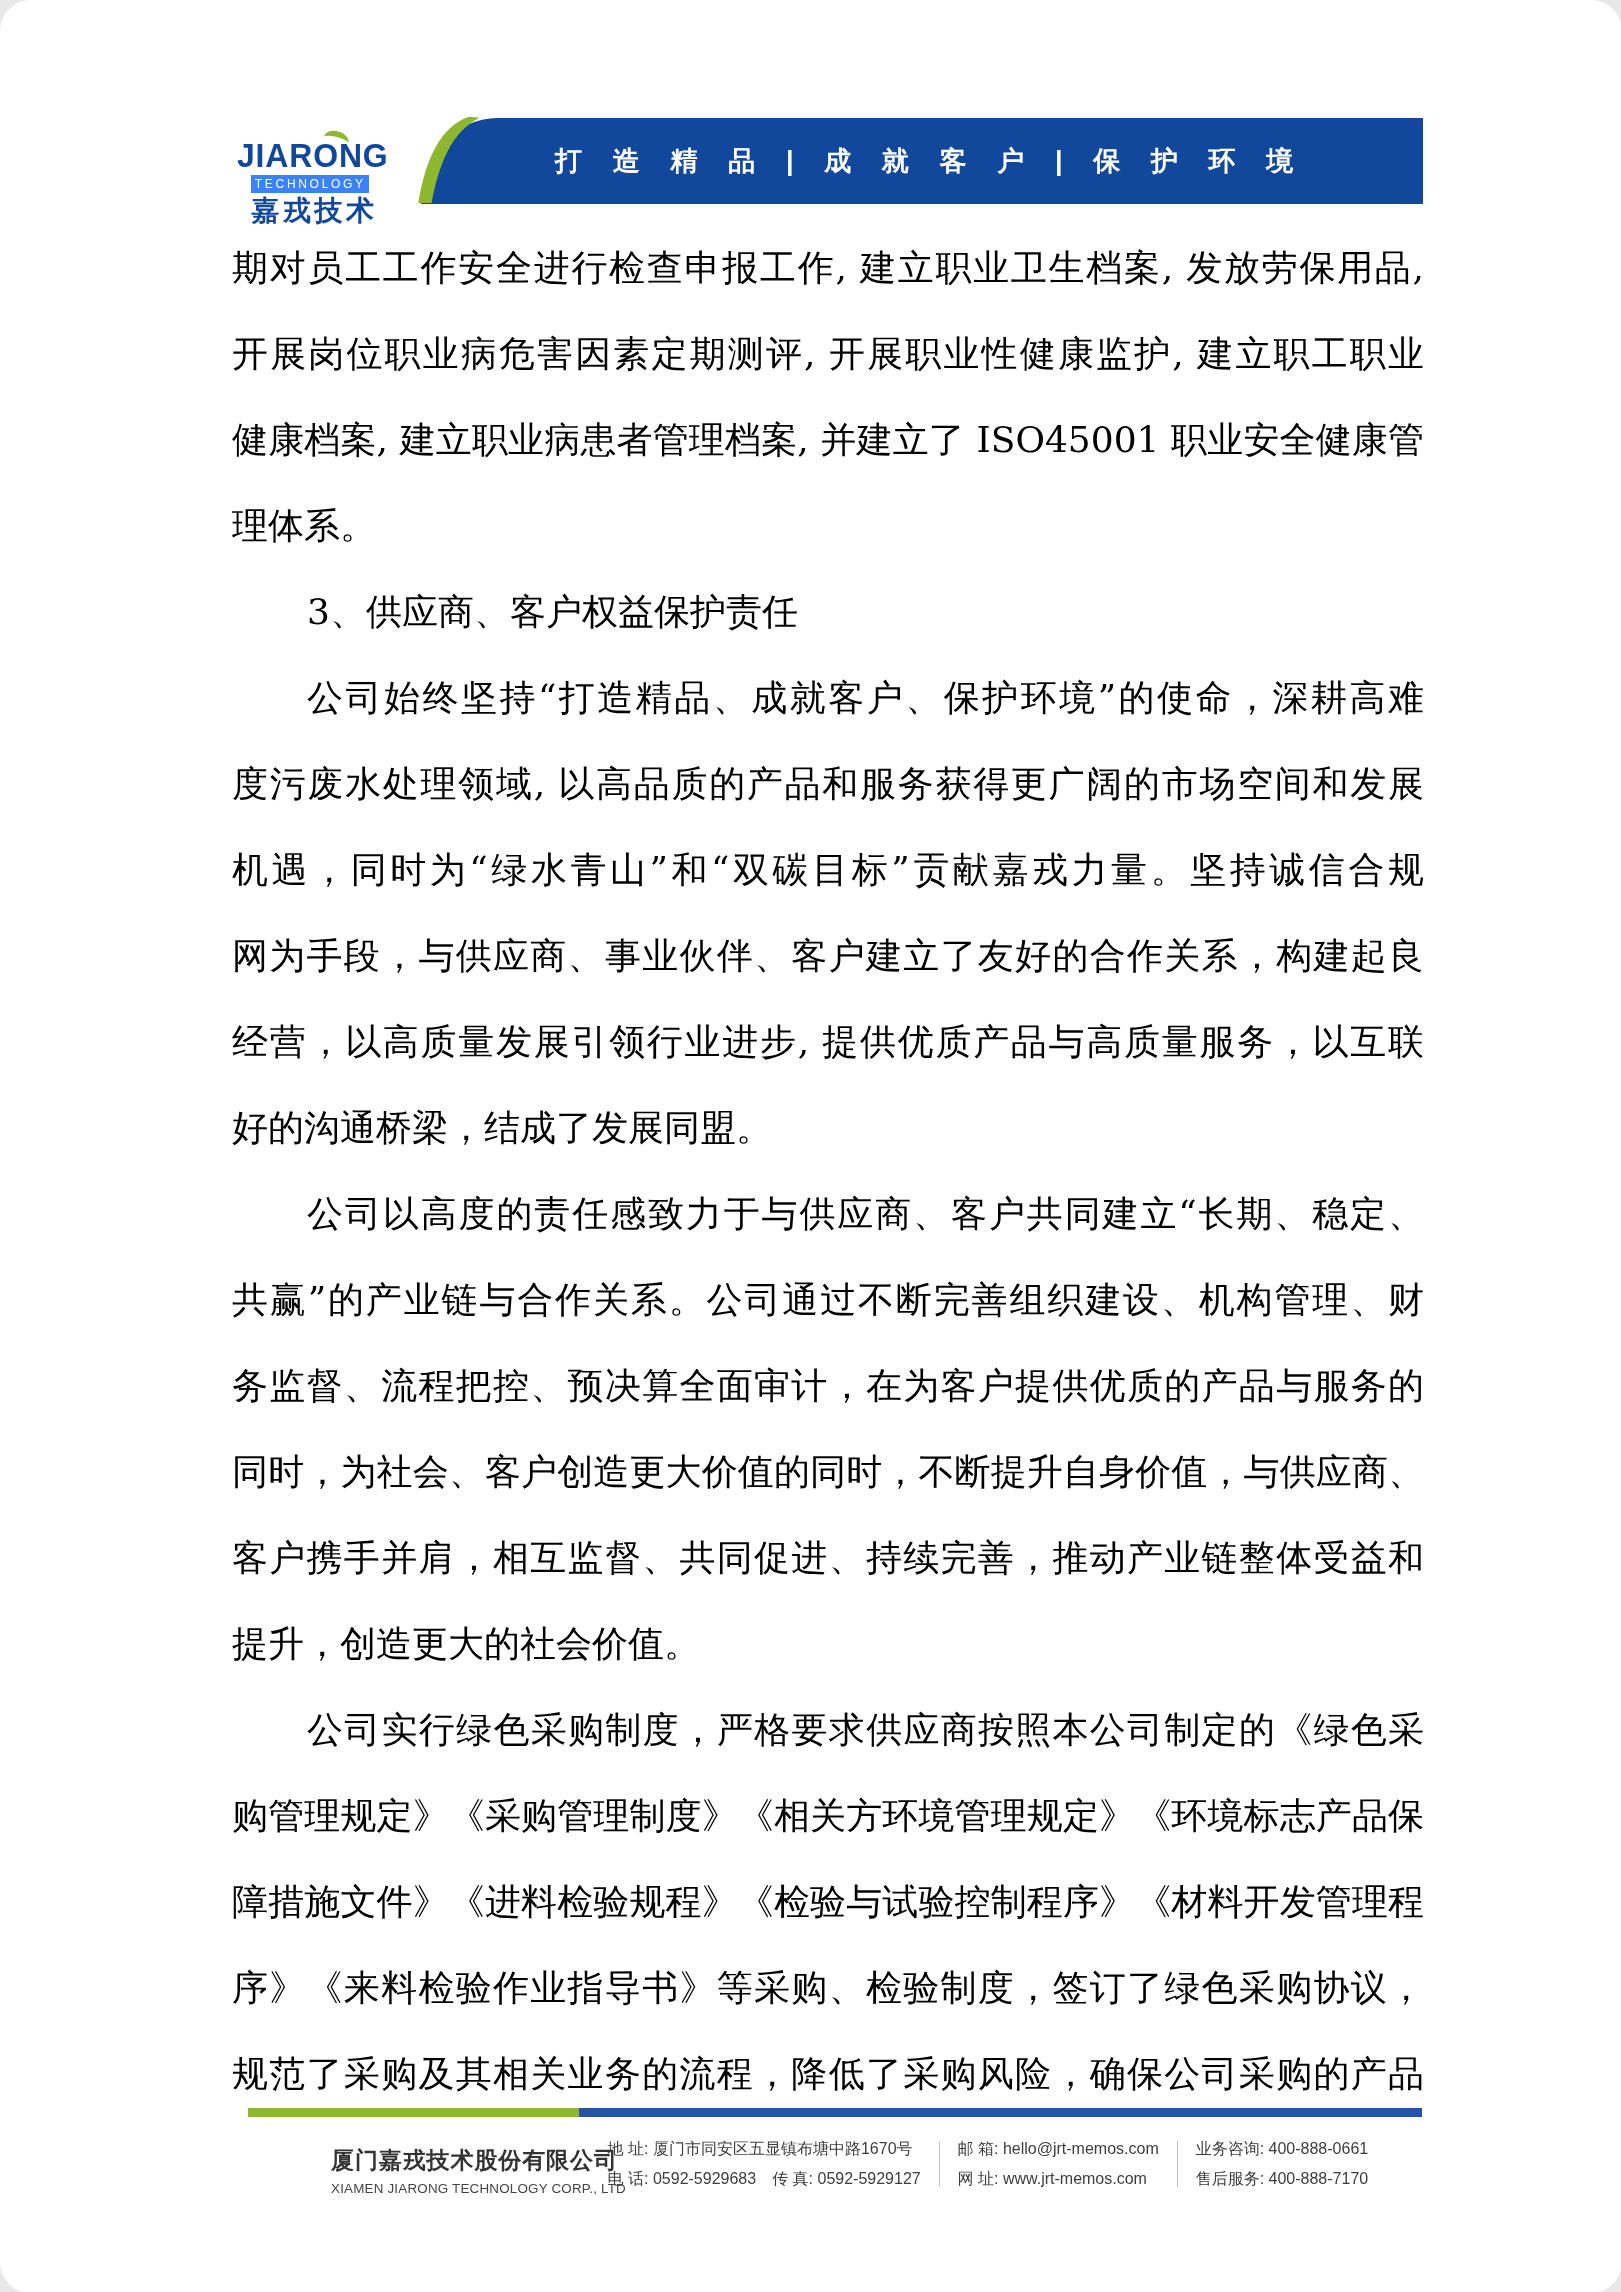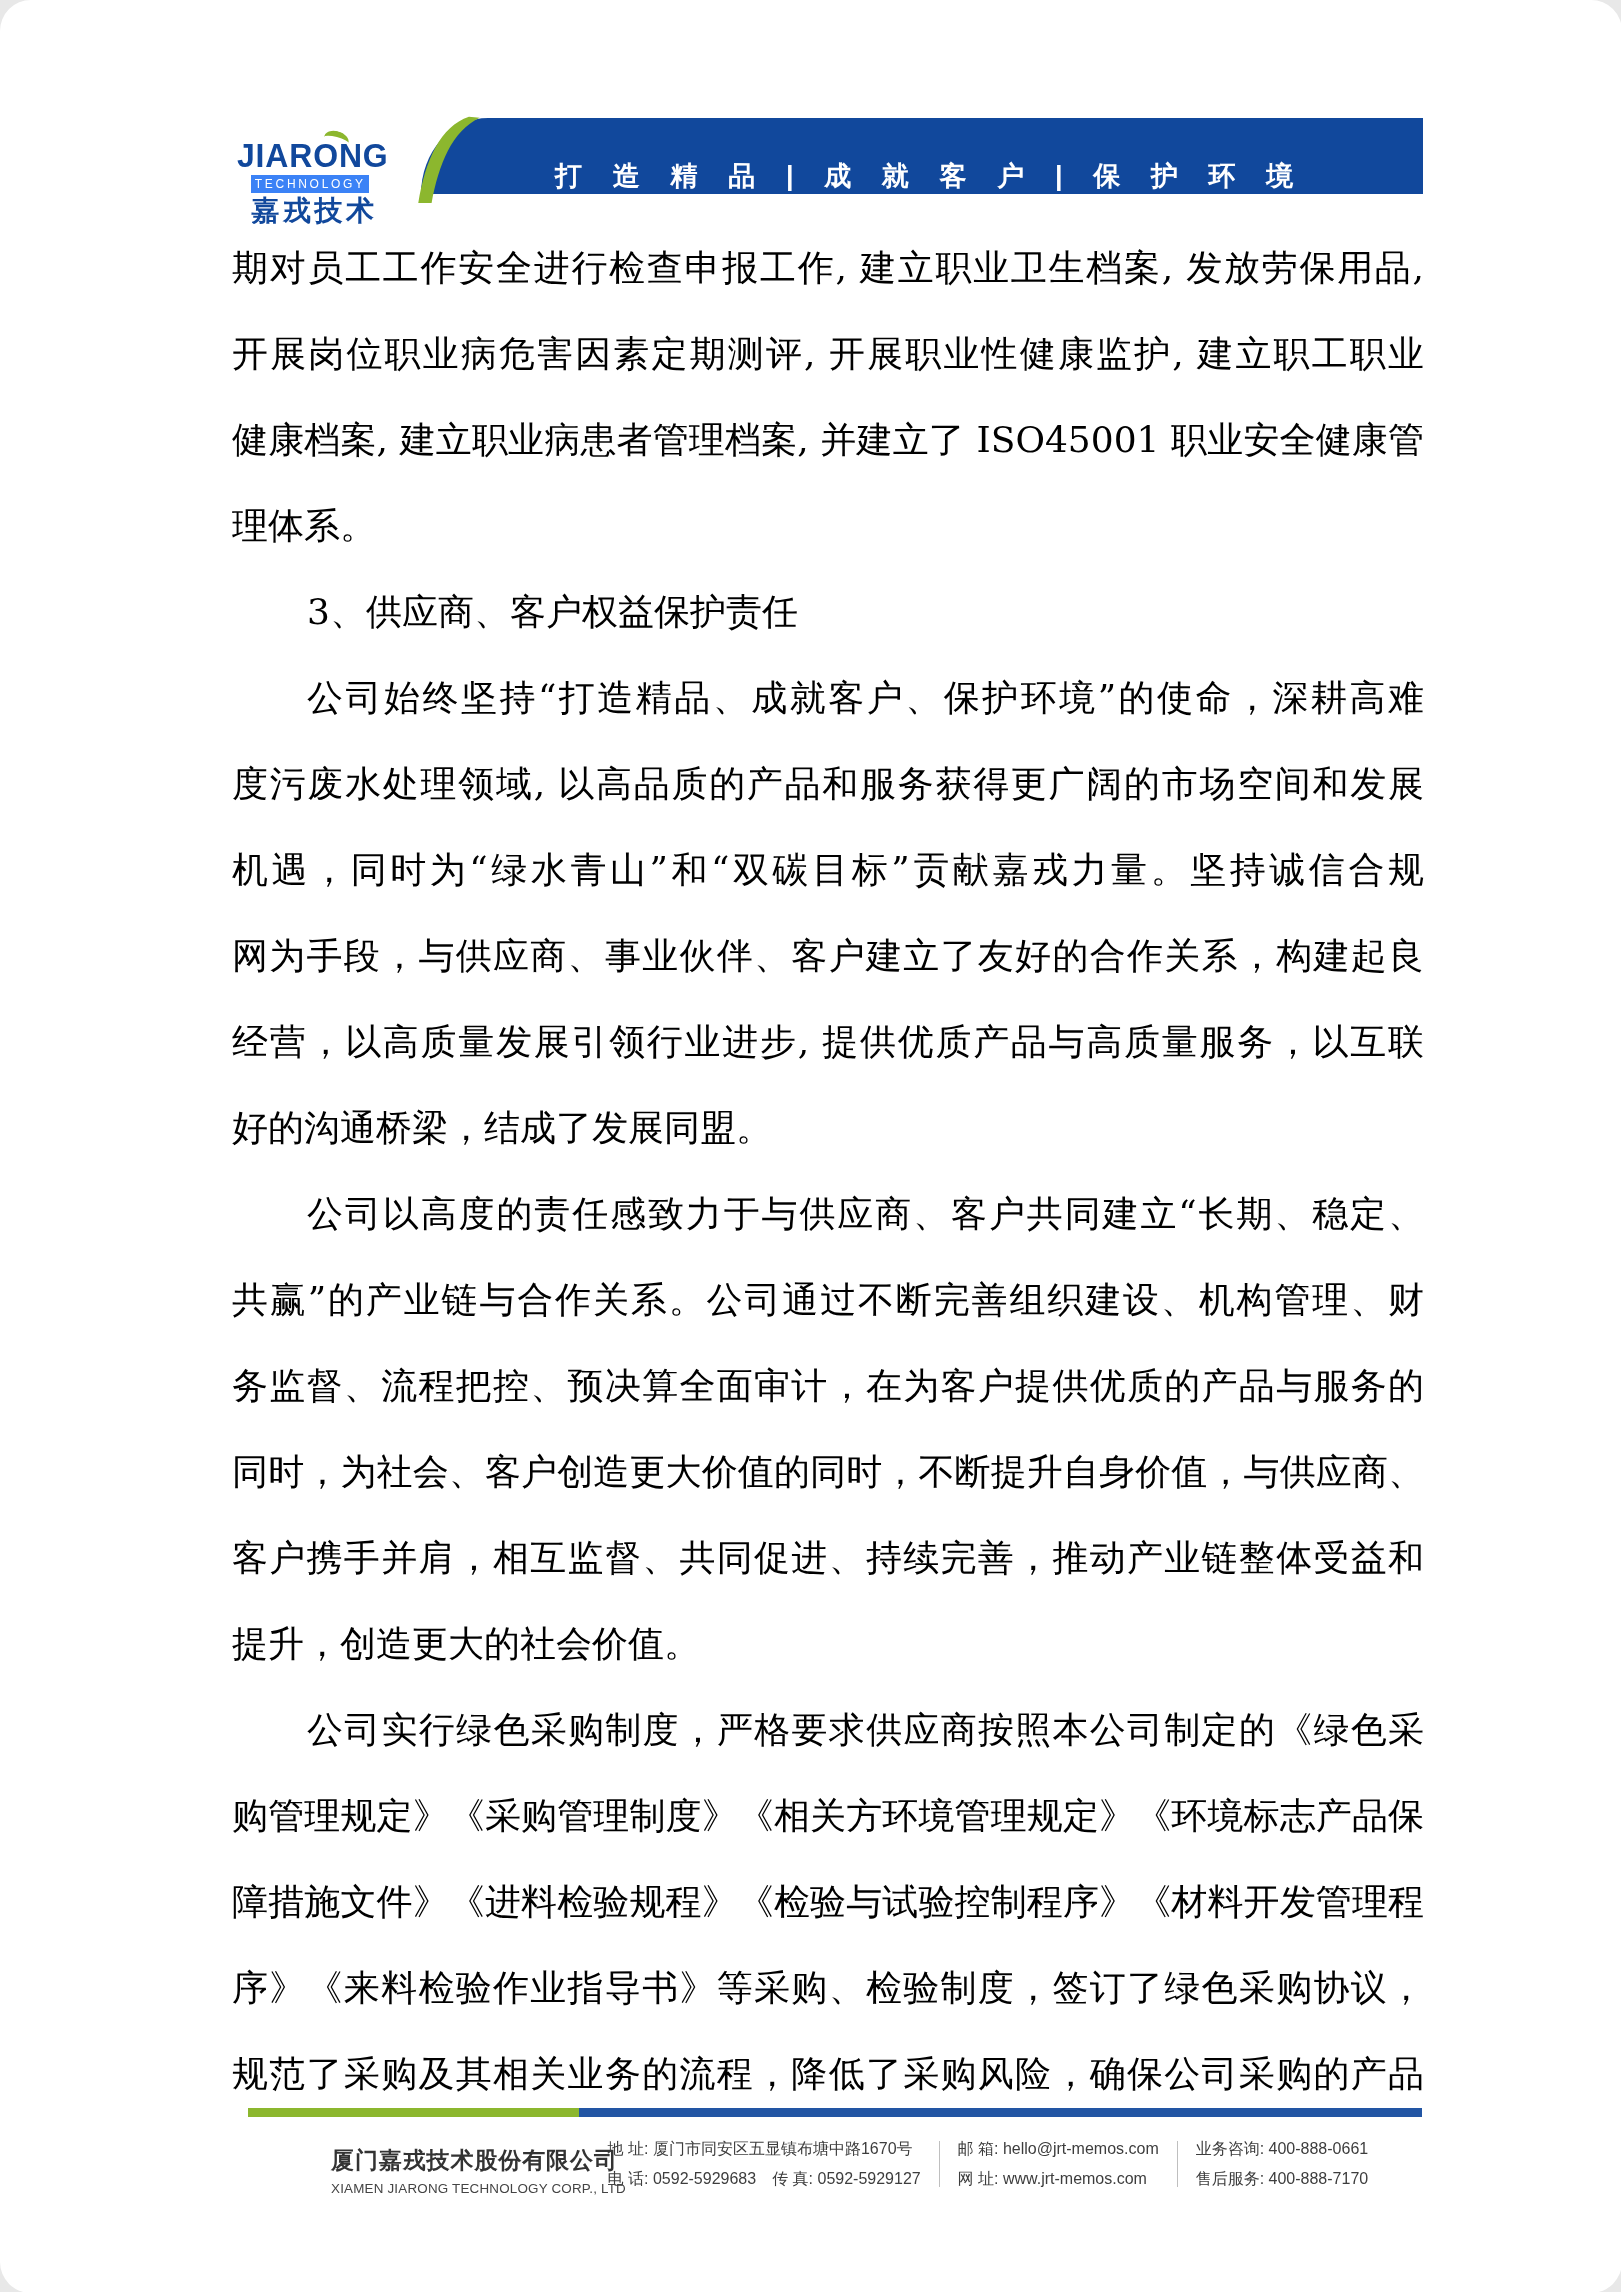--- a/index.html
+++ b/index.html
@@ -24,23 +24,23 @@
   .logo-tech {
     margin:2.7px 0 2.7px 14.3px; width:118px; background:#3b82f6; color:#ffffff;
     font-size:12px; letter-spacing:2.7px; text-align:center; padding:2.7px 0 1.8px 0;
   }
   .logo-cn {
     margin-left:14.3px; color:#11489c; font-size:28px; font-weight:bold;
     letter-spacing:3.6px; line-height:1.1;
   }
 
   .banner {
-    position:absolute; left:421px; top:118px; width:1002px; height:76px;
+    position:absolute; left:421px; top:118px; width:1002px; height:86px;
     background:#11489c; border-top-left-radius:76px 86px;
-    display:flex; align-items:flex-end; justify-content:center;
+    display:flex; align-items:center; justify-content:center;
   }
   .banner-swoosh { position:absolute; left:-9px; top:-2.7px; pointer-events:none; }
   .banner-slogan {
     color:#ffffff; font-size:27px; font-weight:bold; letter-spacing:11.6px;
     white-space:nowrap; margin-left:16px;
   }
 
   
   .body-text {
     position:absolute; left:232px; top:225px; width:1192px;

